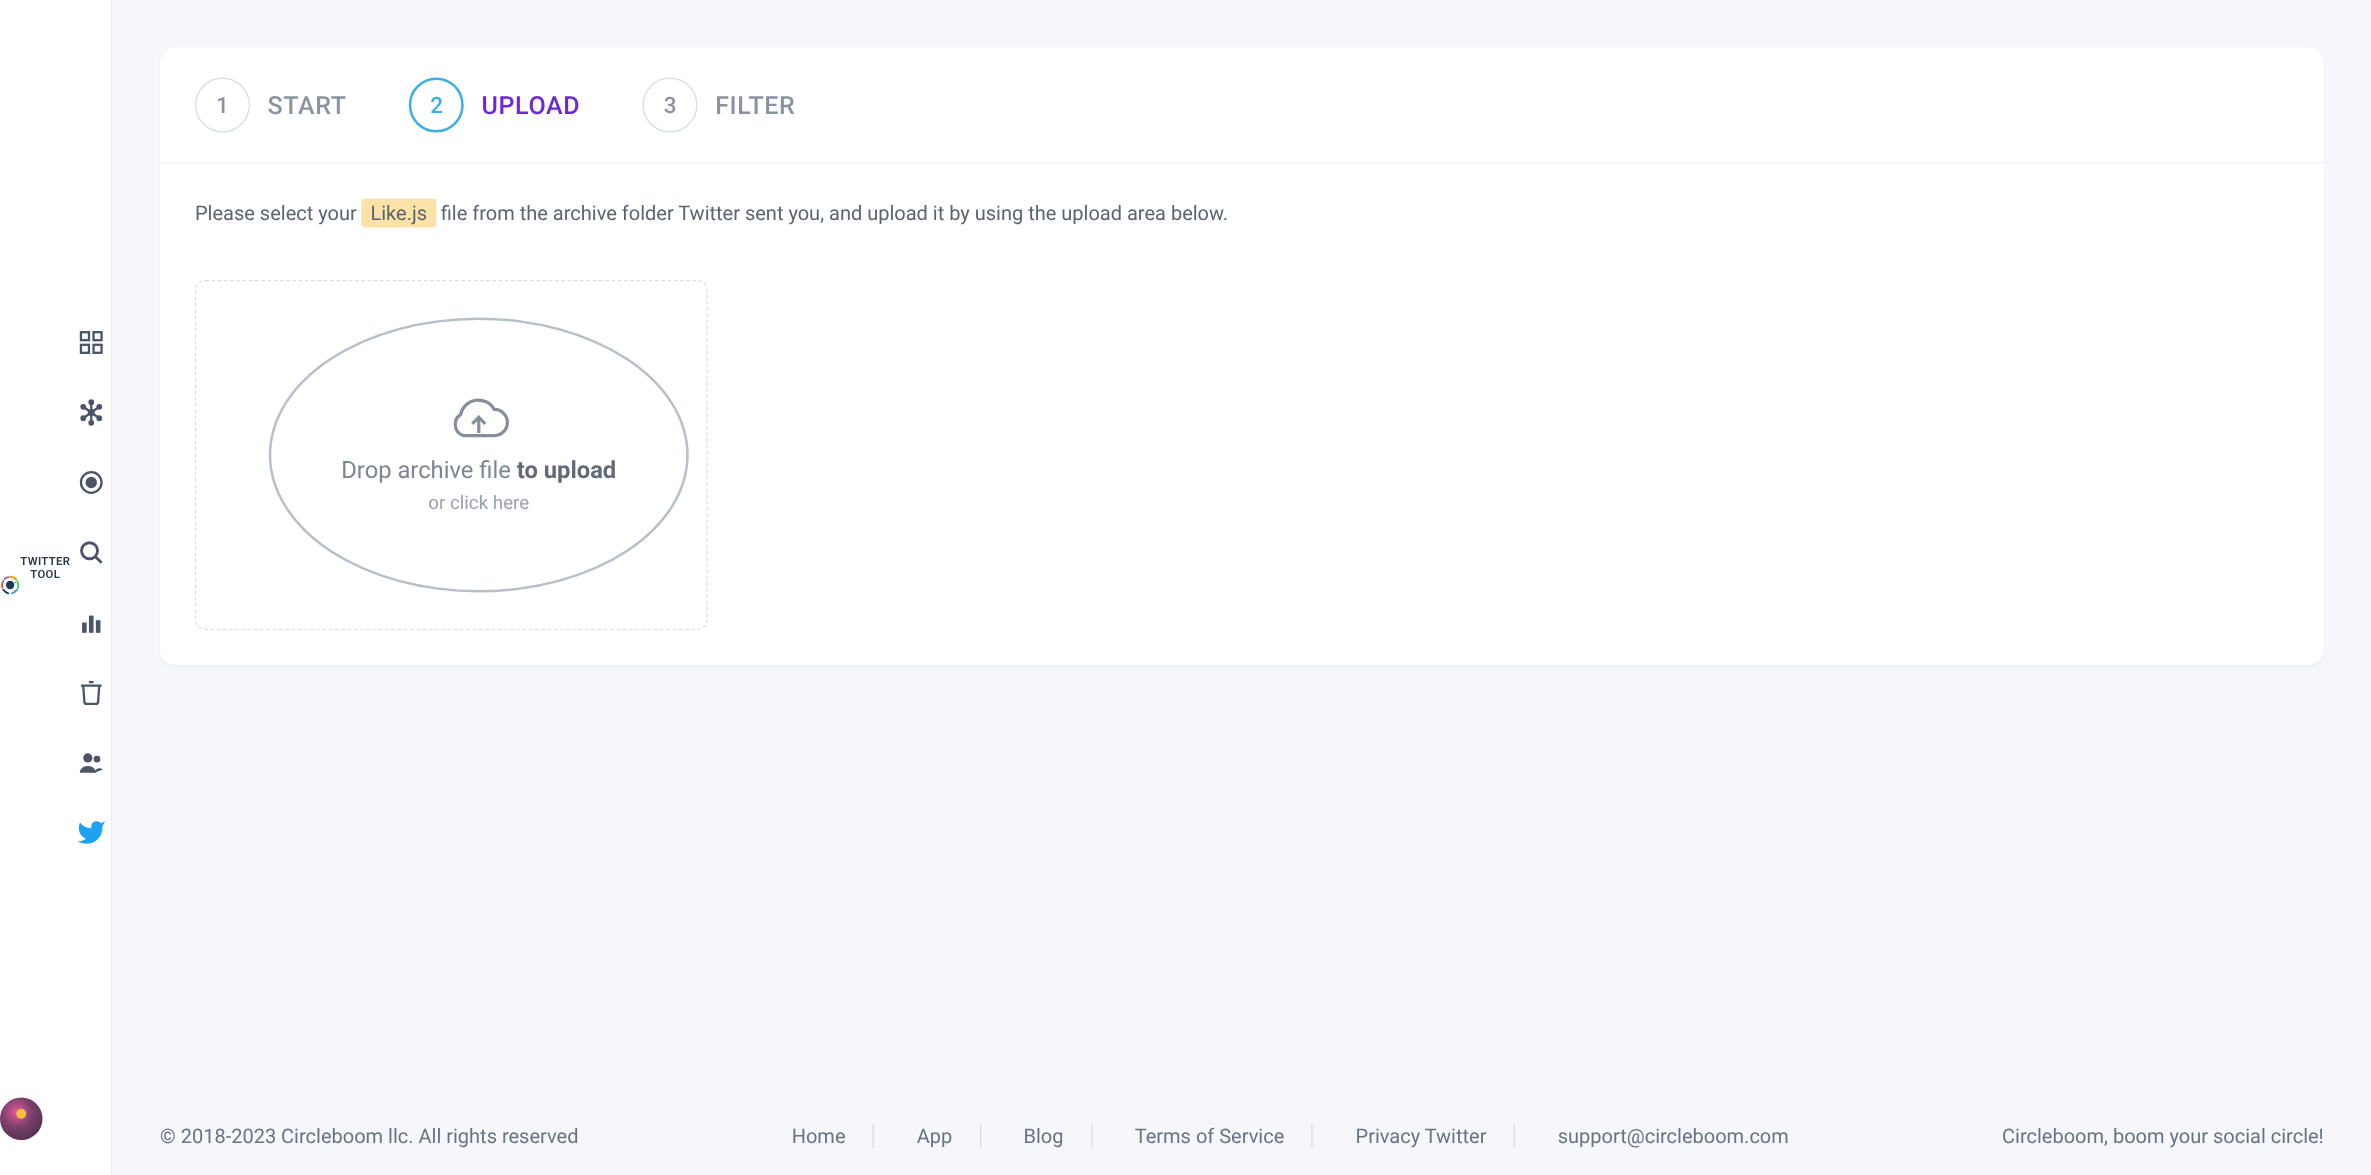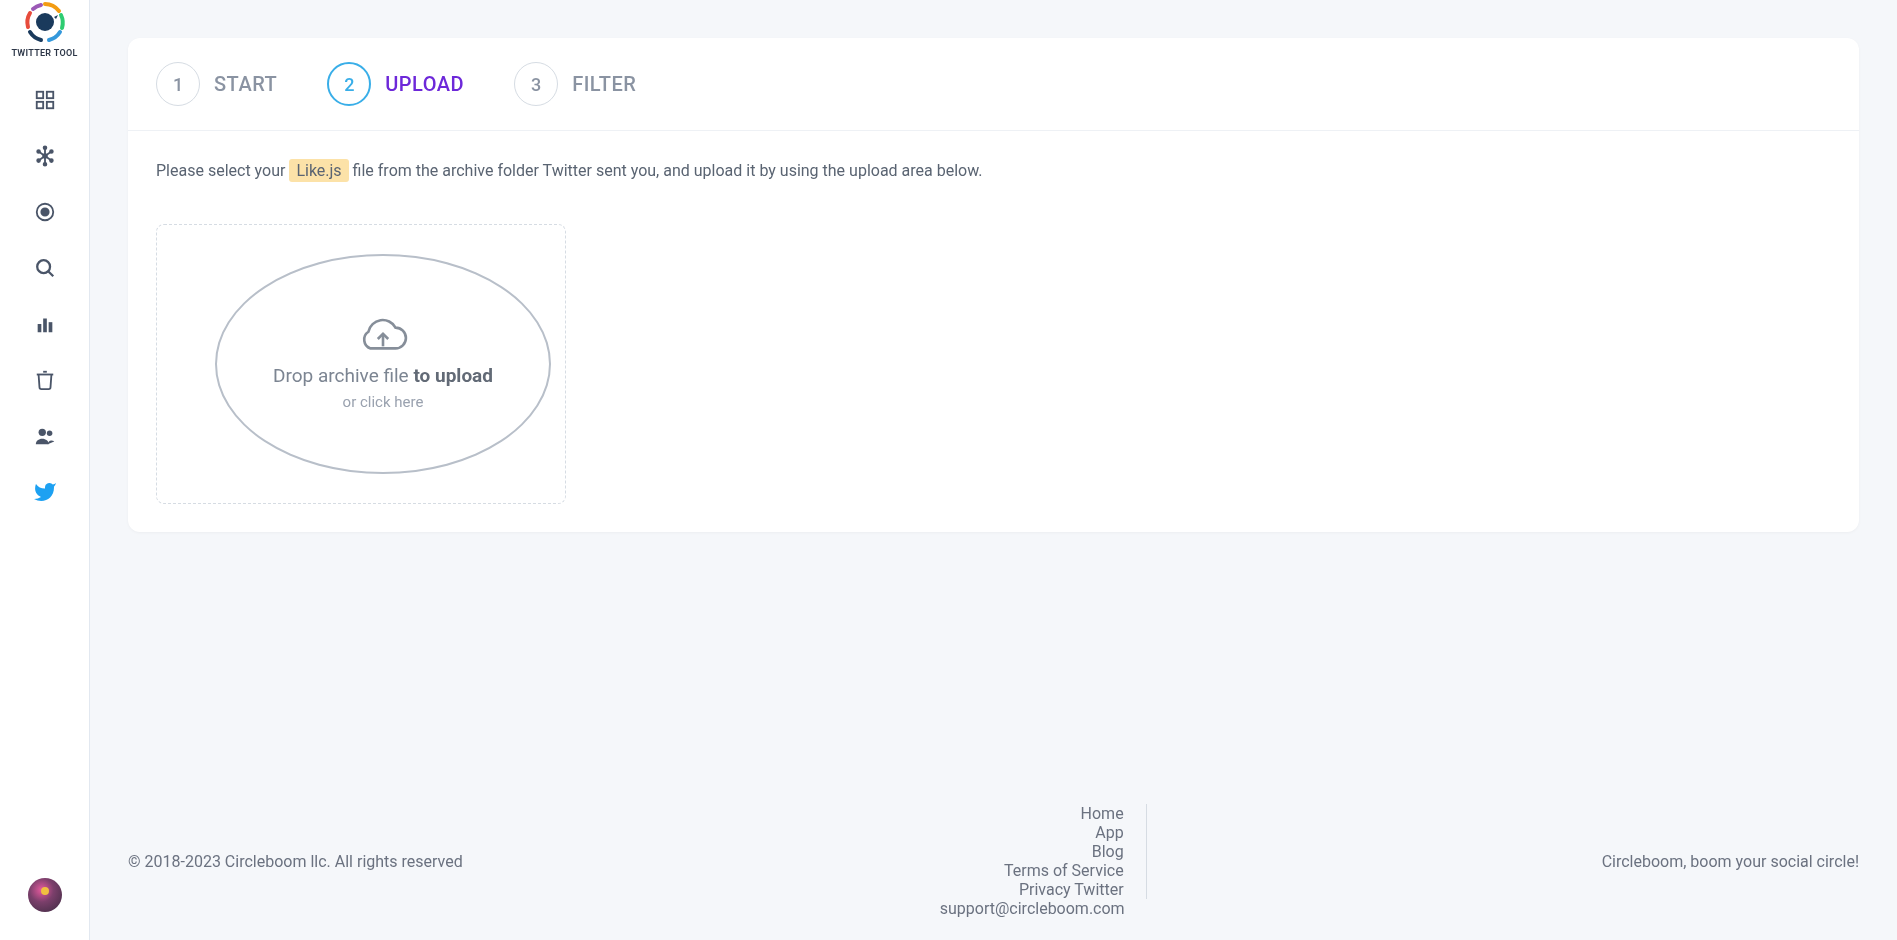--- a/index.html
+++ b/index.html
@@ -16,21 +16,21 @@
 
 .sidebar {
   position: fixed;
   left: 0;
   top: 0;
   width: 90px;
   height: 100%;
   background: #ffffff;
   border-right: 1px solid #e2e8f0;
   display: flex;
-  flex-direction: column;
+  flex-direction: row;
   align-items: center;
   z-index: 10;
 }
 .sidebar-logo {
   width: 44px;
   height: 44px;
   margin-bottom: 4px;
   position: relative;
 }
 .sidebar-logo svg { width: 100%; height: 100%; }
@@ -199,23 +199,22 @@
   right: 0;
   padding: 20px 38px 22px;
   display: flex;
   align-items: center;
   justify-content: space-between;
   font-size: 16px;
   color: #6b7280;
 }
 .footer-center {
   display: flex;
-  gap: 0;
-  align-items: flex-end;
-  flex-direction: column;
+  gap: 12px;
+  align-items: flex-start;
 }
 .footer-link {
   padding: 0 22px;
   cursor: pointer;
   color: #6b7280;
   text-decoration: none;
   border-right: 1px solid #d6dce3;
 }
 .footer-link:last-child { border-right: none; }
 </style>

